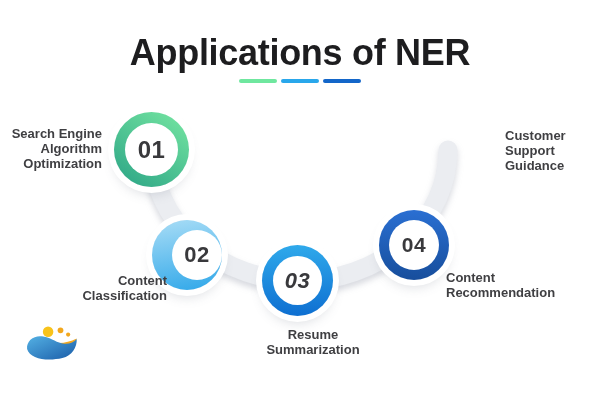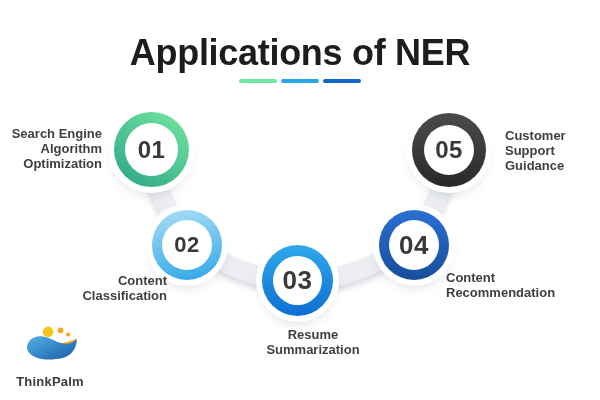--- a/index.html
+++ b/index.html
@@ -58,26 +58,26 @@
     border-radius: 50%;
     display: flex;
     align-items: center;
     justify-content: center;
     font-weight: 700;
     color: #39393c;
     letter-spacing: 0.5px;
   }
   .c1 { left: 114px; top: 112px; width: 75px; height: 75px; }
   .c1 .inner { width: 53px; height: 53px; font-size: 24px; }
-  .c2 { left: 152px; top: 210px; width: 70px; height: 70px; }
+  .c2 { left: 152px; top: 220px; width: 70px; height: 70px; justify-content: flex-end; }
   .c2 .inner { width: 50px; height: 50px; font-size: 22px; }
   .c3 { left: 262px; top: 245px; width: 71px; height: 71px; }
-  .c3 .inner { width: 49px; height: 49px; font-size: 26px; }
+  .c3 .inner { width: 49px; height: 49px; font-size: 22px; font-style: italic; }
   .c4 { left: 379px; top: 210px; width: 70px; height: 70px; }
-  .c4 .inner { width: 50px; height: 50px; font-size: 26px; }
+  .c4 .inner { width: 50px; height: 50px; font-size: 21px; }
   .c5 { left: 412px; top: 113px; width: 74px; height: 74px; }
   .c5 .inner { width: 50px; height: 50px; font-size: 24px; }
 
   
   .step-label {
     position: absolute;
     font-size: 13px;
     line-height: 15px;
     font-weight: 700;
     color: #3f3f42;
@@ -126,23 +126,20 @@
   </div>
   <div class="circle c2" style="background: linear-gradient(170deg, rgb(169, 221, 246), rgb(47, 167, 233));">
     <div class="inner">02</div>
   </div>
   <div class="circle c3" style="background: linear-gradient(rgb(47, 169, 235), rgb(14, 111, 209));">
     <div class="inner">03</div>
   </div>
   <div class="circle c4" style="background: linear-gradient(rgb(42, 111, 210), rgb(23, 78, 156));">
     <div class="inner">04</div>
   </div>
-  <div class="circle c5" style="background: linear-gradient(rgb(75, 75, 78), rgb(41, 41, 43));">
-    <div class="inner">05</div>
-  </div>
 
   <div class="step-label l1">Search Engine
 Algorithm
 Optimization</div>
   <div class="step-label l2">Content
 Classification</div>
   <div class="step-label l3">Resume
 Summarization</div>
   <div class="step-label l4">Content
 Recommendation</div>
@@ -161,16 +158,15 @@
 
       <path d="M30 16 C38 19 48 18 58 13 C56 21 48 26 40 26 C34 26 31 22 30 16 Z" fill="#F6A81C"></path>
 
       <path d="M6 24 C5 15 14 9 23 11 C33 13 37 18 45 18.5 C51 18.8 55 17 58 13.5
                C58.5 22 53 31 43 33.5 C28 37 9 35 6 24 Z" fill="url(#waveGrad)"></path>
 
       <circle cx="28" cy="6" r="5.5" fill="#F8C31B"></circle>
       <circle cx="41" cy="4.5" r="3" fill="#F2A71D"></circle>
       <circle cx="49" cy="9" r="2.2" fill="#F2A71D"></circle>
     </svg>
-    <div class="logo-text">ThinkPalm</div>
   </div>
 
 </div>
 
 </body></html>

